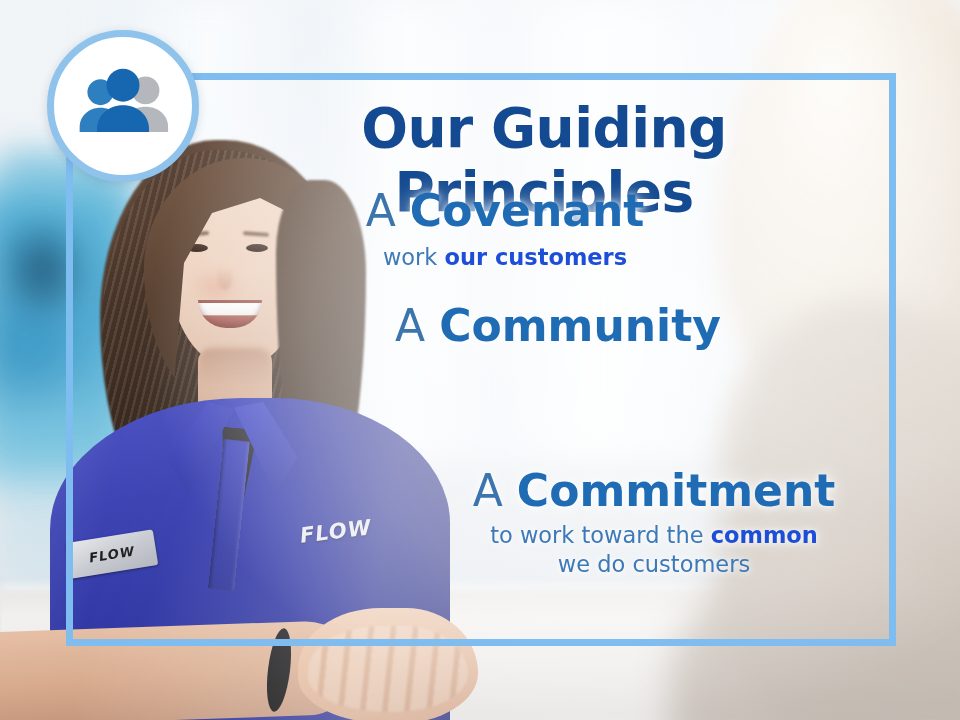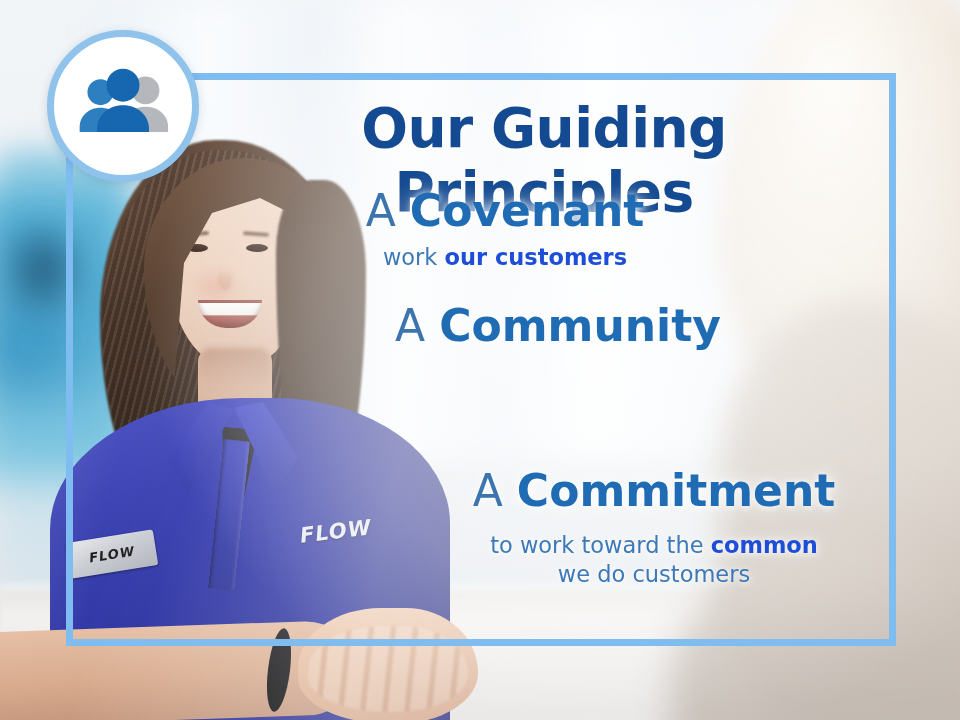--- a/index.html
+++ b/index.html
@@ -311,21 +311,21 @@
     font-size:22.5px; line-height:1.30; font-weight:400;
     color:#3d79b8;
     text-shadow:0 1px 6px rgba(255,255,255,0.95), 0 0 16px rgba(255,255,255,0.85);
     margin-top:9px;
   }
   .block .sub b{ font-weight:700; color:#1d4ed8; }
 
   .block-covenant  { left:330px; top:188px; width:350px; text-align:center; }
   .block-community { left:378px; top:303px; width:360px; text-align:center; }
   .block-commitment{ left:430px; top:468px; width:448px; text-align:center; }
-  .block-commitment .sub{ margin-top:17px; }
+  .block-commitment .sub{ margin-top:7px; }
 </style>
 </head>
 <body>
 
 <div class="poster">
 
   <div class="photo">
     <div class="bg-base"></div>
     <div class="bg-windows"></div>
     <div class="bg-leftband"></div>

